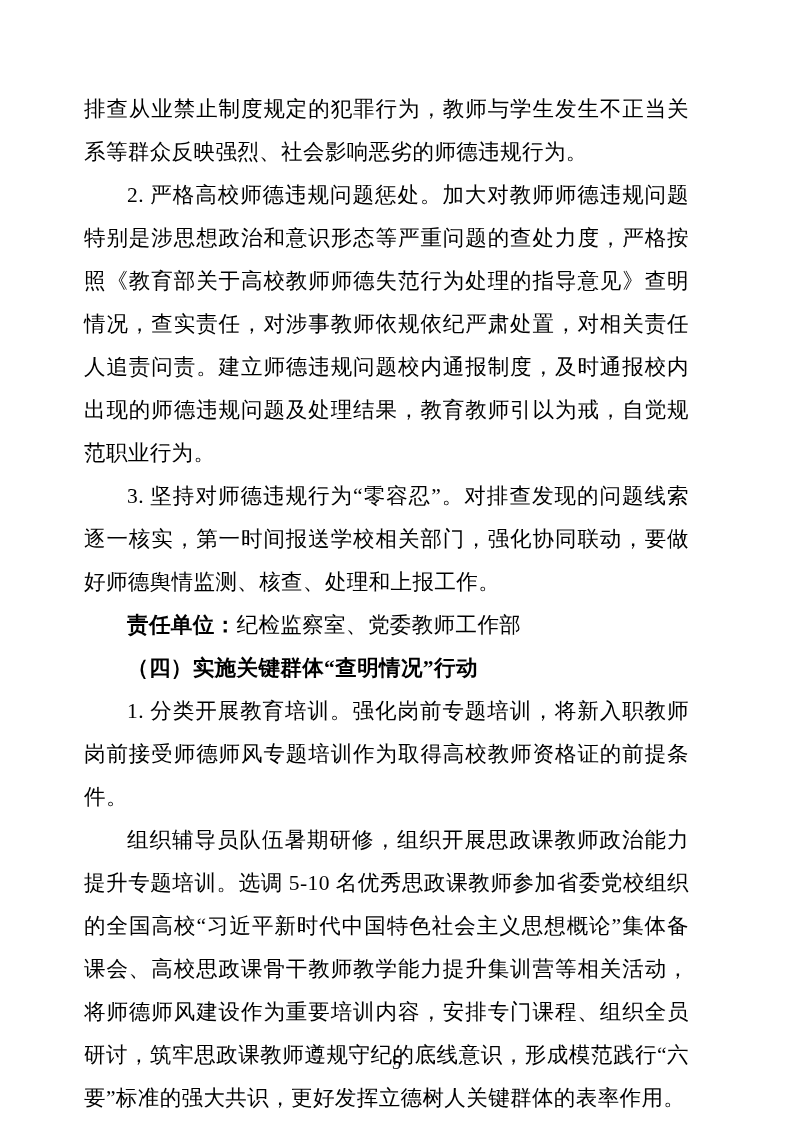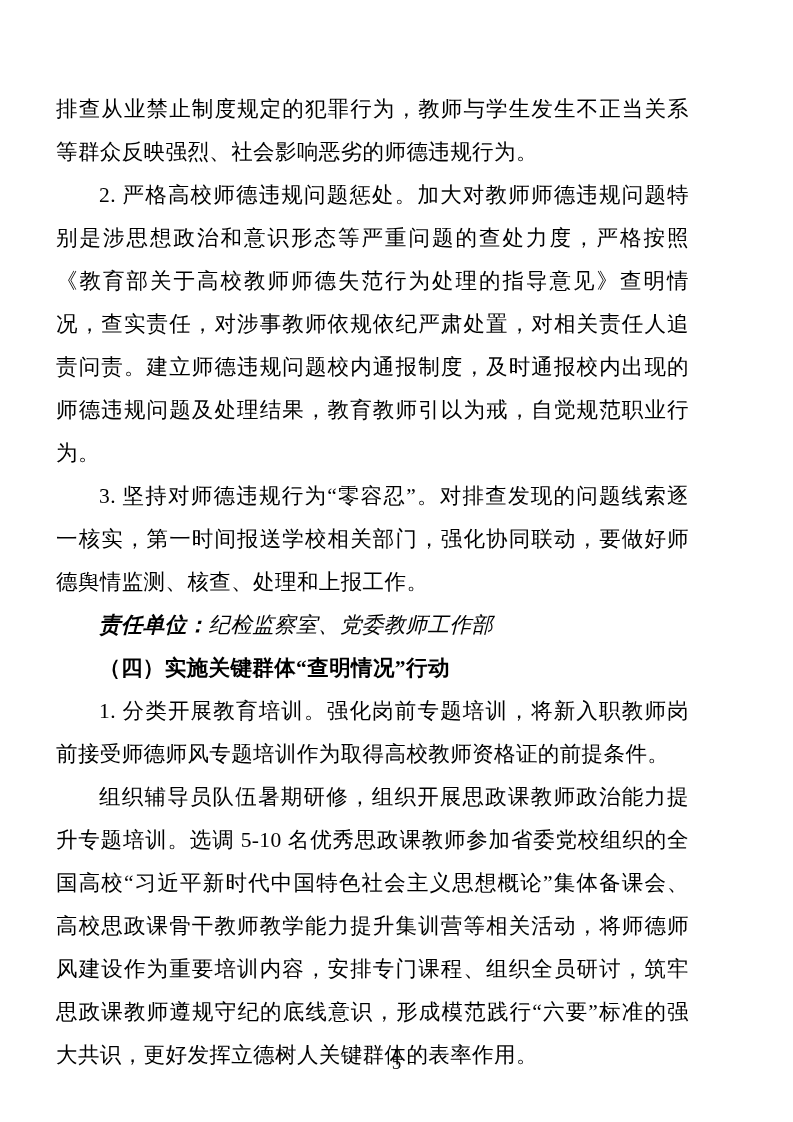--- a/index.html
+++ b/index.html
@@ -13,39 +13,38 @@
     font-family: "Liberation Serif", "DejaVu Serif", serif;
     color: #000000;
     position: relative;
     overflow: hidden;
   }
   .page {
     position: relative;
     width: 793px;
     height: 1122px;
     box-sizing: border-box;
-    padding: 88px 104px 60px 56px;
+    padding: 88px 104px 60px 84px;
   }
   .doc-body {
     font-size: 21.5px;
     line-height: 43px;
     letter-spacing: 0.4px;
     text-align: justify;
     text-justify: inter-ideograph;
   }
   p {
     margin: 0;
     text-indent: 0;
   }
   p.indent {
     text-indent: 2em;
   }
   p.bold-lead {
     text-indent: 2em;
-    font-style: italic;
   }
   .bold {
     font-weight: bold;
   }
   .page-number {
     position: absolute;
     left: 0;
     right: 0;
     bottom: 48px;
     text-align: center;

